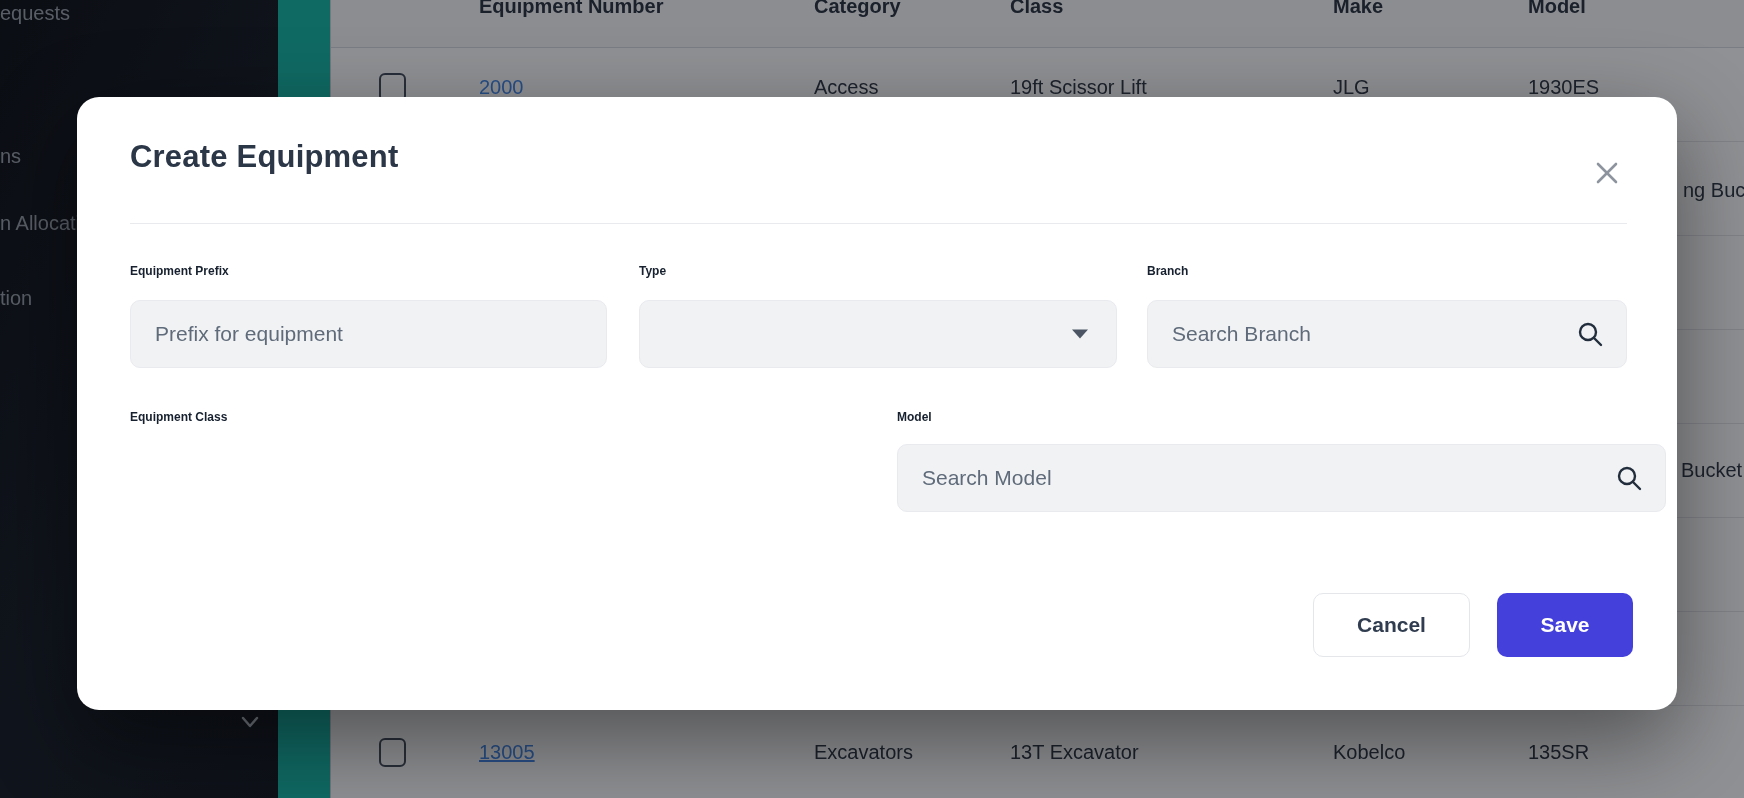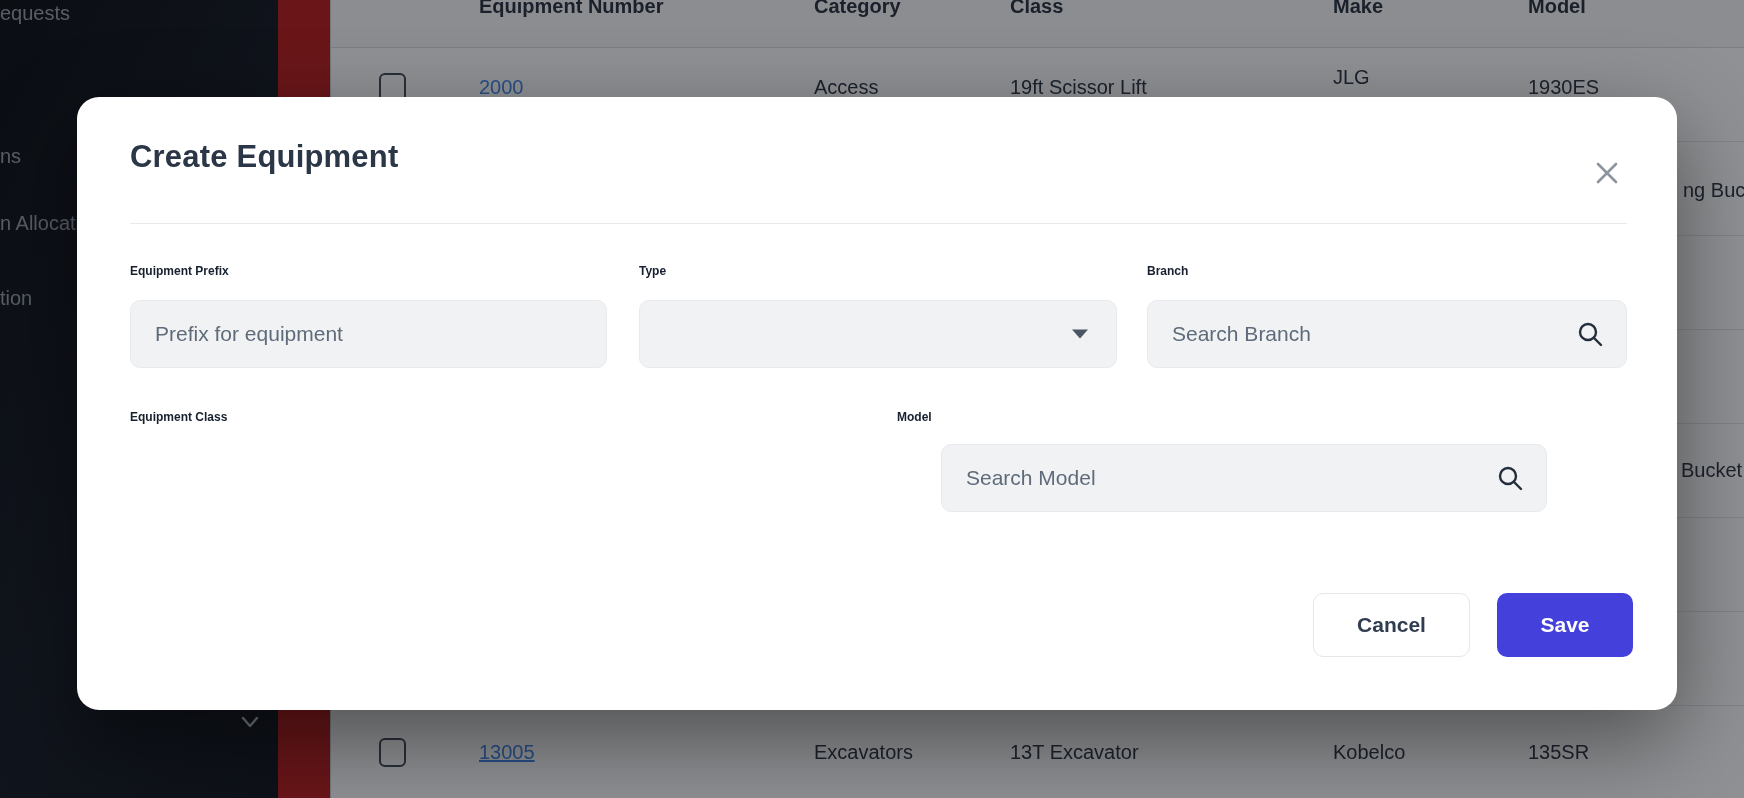--- a/index.html
+++ b/index.html
@@ -1,21 +1,21 @@
 <!DOCTYPE html>
 <html><head>
 <meta charset="utf-8">
 <style>
   * { margin: 0; padding: 0; box-sizing: border-box; }
   html, body { width: 1744px; height: 798px; }
   body { font-family: "Liberation Sans", "DejaVu Sans", sans-serif; }
 
   .screen {
     position: relative; width: 1744px; height: 798px;
-    overflow: hidden; background: #b91c1c; padding-left: 8px;
+    overflow: hidden; background: #14b8a6; padding-left: 8px;
   }
 
   
   .sidebar {
     position: absolute; left: 0; top: 0; width: 278px; height: 798px;
     background: linear-gradient(118deg, #0a0d12 0%, #141a23 55%, #10151d 100%);
   }
   .side-frag {
     position: absolute; left: 0; color: #9aa1ab; font-size: 20px;
     white-space: nowrap;
@@ -145,21 +145,21 @@
       <div class="th col-class">Class</div>
       <div class="th col-make">Make</div>
       <div class="th col-model">Model</div>
     </div>
 
     <div class="trow" style="top: 48px;">
       <div class="checkbox" style="left: 48px; top: 25px;"></div>
       <div class="cell cell-link col-num" style="top: 26px;">2000</div>
       <div class="cell col-cat" style="top: 26px;">Access</div>
       <div class="cell col-class" style="top: 26px;">19ft Scissor Lift</div>
-      <div class="cell col-make" style="top: 16px;">JLG</div>
+      <div class="cell col-make" style="top: 26px;">JLG</div>
       <div class="cell col-model" style="top: 26px; text-align: center;">1930ES</div>
     </div>
     <div class="trow" style="top: 142px;"></div>
     <div class="trow" style="top: 236px;"></div>
     <div class="trow" style="top: 330px;"></div>
     <div class="trow" style="top: 424px;"></div>
     <div class="trow" style="top: 518px;"></div>
     <div class="trow" style="top: 612px;"></div>
     <div class="trow" style="top: 706px; height: 92px; border-bottom: none;">
       <div class="checkbox" style="left: 48px; top: 32px;"></div>
@@ -209,21 +209,21 @@
           <circle cx="12" cy="12" r="8" fill="none" stroke="#232e3d" stroke-width="2.4"></circle>
           <line x1="18" y1="18" x2="25" y2="25" stroke="#232e3d" stroke-width="2.4" stroke-linecap="round"></line>
         </svg>
       </span>
     </div>
 
     <div class="field-label" style="left: 53px;  top: 308px;">Equipment Class</div>
     <div class="field-label" style="left: 820px; top: 308px;">Model</div>
 
 
-    <div class="field" style="left: 864px; top: 347px; width: 606px;">
+    <div class="field" style="left: 820px; top: 347px; width: 769px;">
       <input type="text" placeholder="Search Model" style="">
       <span class="field-icon">
         <svg width="28" height="28" viewBox="0 0 28 28">
           <circle cx="12" cy="12" r="8" fill="none" stroke="#232e3d" stroke-width="2.4"></circle>
           <line x1="18" y1="18" x2="25" y2="25" stroke="#232e3d" stroke-width="2.4" stroke-linecap="round"></line>
         </svg>
       </span>
     </div>
 
     <button class="btn btn-cancel">Cancel</button>

